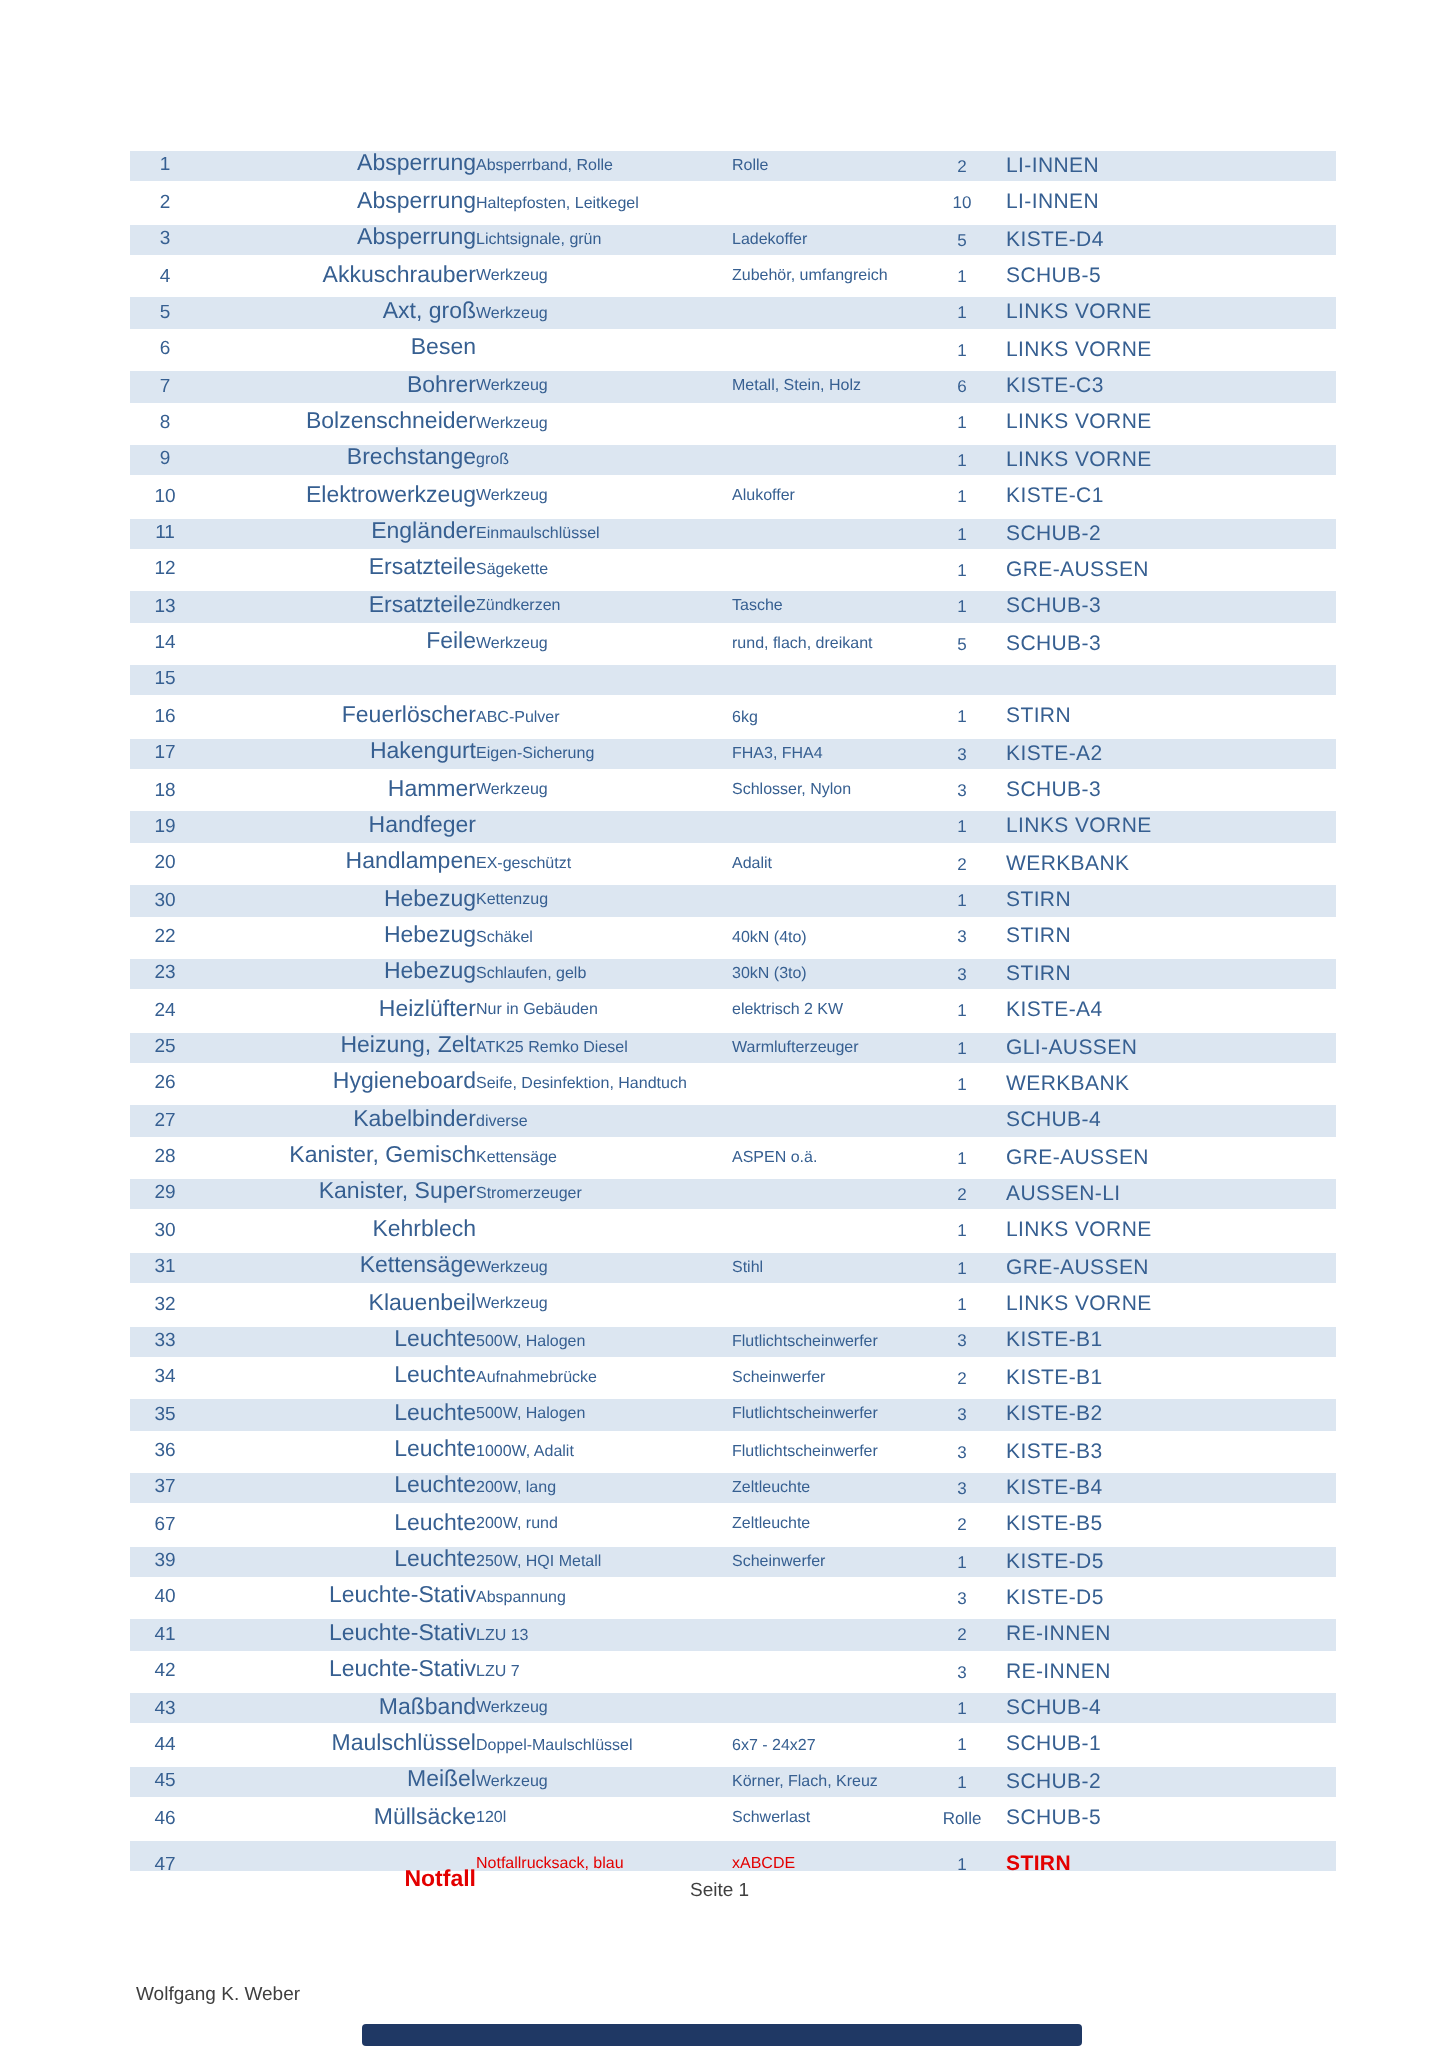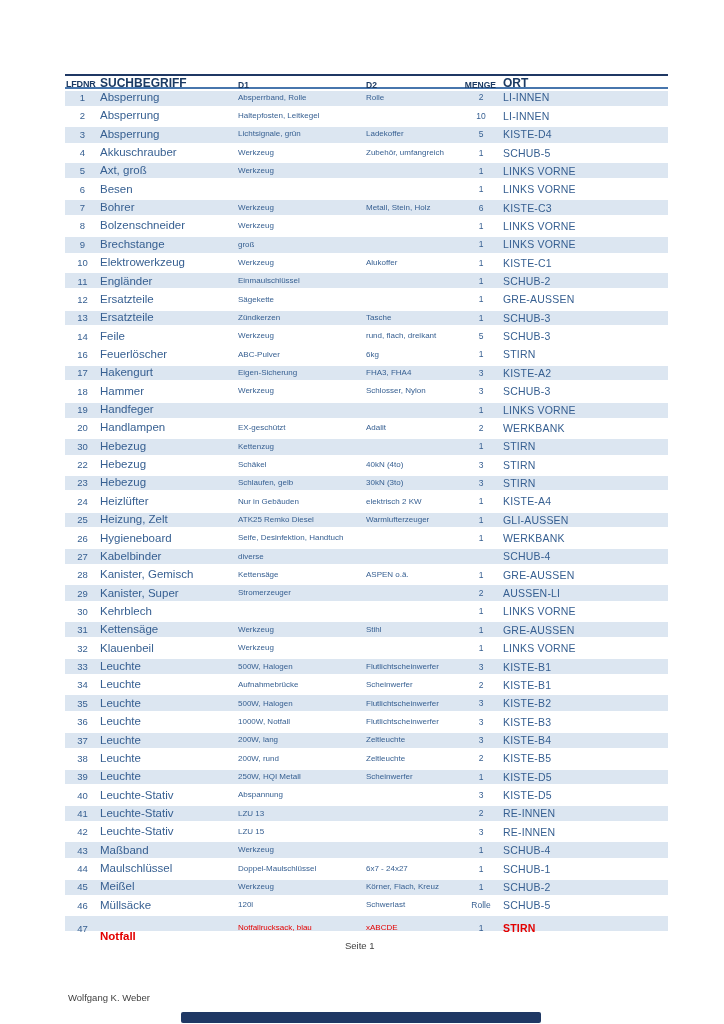--- a/index.html
+++ b/index.html
@@ -40,21 +40,21 @@
     align-items:center;
   }
   .row.shaded {
     background:linear-gradient(to bottom,
       #ffffff 0 1.5px,
       var(--band) 1.5px calc(100% - 1.5px),
       #ffffff calc(100% - 1.5px) 100%);
   }
   .row span { white-space:nowrap; overflow:visible; line-height:1; }
   .c-nr    { text-align:center; font-size:9.5px;  color:var(--blue); }
-  .c-beg   { font-size:11.5px; color:var(--blue); }
+  .c-beg   { font-size:11.5px; color:var(--blue);text-align:right; }
   .c-d1    { font-size:8px;    color:var(--blue); }
   .c-d2    { font-size:8px;    color:var(--blue); }
   .c-menge { text-align:center; padding-left:10px; font-size:8.5px; color:var(--blue); }
   .c-ort   { padding-left:6px; font-size:10.5px; color:var(--blue); letter-spacing:0.2px; }
 
   .row.red .c-beg   { color:var(--red); font-weight:bold;margin-top:16px; }
   .row.red .c-d1    { color:var(--red); }
   .row.red .c-d2    { color:var(--red); }
   .row.red .c-ort   { color:var(--red); font-weight:bold; }
 
@@ -72,28 +72,20 @@
     background:var(--navy);
     border-radius:2px;
   }
 </style>
 </head>
 <body style="--blue: #365f91; --headernavy: #1b3a63; --navy: #1f3864; --midblue: #4776ad; --band: #dce6f1; --red: #e30000;">
 
 <div class="page">
 
   <div class="invtable">
-    <div class="thead">
-      <span class="h-lfdnr">LFDNR</span>
-      <span class="h-such">SUCHBEGRIFF</span>
-      <span class="h-d1">D1</span>
-      <span class="h-d2">D2</span>
-      <span class="h-menge">MENGE</span>
-      <span class="h-ort">ORT</span>
-    </div>
     <div class="tbody">
         <div class="row shaded">
       <span class="c-nr">1</span>
       <span class="c-beg">Absperrung</span>
       <span class="c-d1">Absperrband, Rolle</span>
       <span class="c-d2">Rolle</span>
       <span class="c-menge">2</span>
       <span class="c-ort">LI-INNEN</span>
     </div>
         <div class="row">
@@ -193,20 +185,28 @@
       <span class="c-ort">SCHUB-3</span>
     </div>
         <div class="row">
       <span class="c-nr">14</span>
       <span class="c-beg">Feile</span>
       <span class="c-d1">Werkzeug</span>
       <span class="c-d2">rund, flach, dreikant</span>
       <span class="c-menge">5</span>
       <span class="c-ort">SCHUB-3</span>
     </div>
+        <div class="row shaded">
+      <span class="c-nr">15</span>
+      <span class="c-beg"></span>
+      <span class="c-d1"></span>
+      <span class="c-d2"></span>
+      <span class="c-menge"></span>
+      <span class="c-ort"></span>
+    </div>
         <div class="row">
       <span class="c-nr">16</span>
       <span class="c-beg">Feuerlöscher</span>
       <span class="c-d1">ABC-Pulver</span>
       <span class="c-d2">6kg</span>
       <span class="c-menge">1</span>
       <span class="c-ort">STIRN</span>
     </div>
         <div class="row shaded">
       <span class="c-nr">17</span>
@@ -356,35 +356,35 @@
       <span class="c-nr">35</span>
       <span class="c-beg">Leuchte</span>
       <span class="c-d1">500W, Halogen</span>
       <span class="c-d2">Flutlichtscheinwerfer</span>
       <span class="c-menge">3</span>
       <span class="c-ort">KISTE-B2</span>
     </div>
         <div class="row">
       <span class="c-nr">36</span>
       <span class="c-beg">Leuchte</span>
-      <span class="c-d1">1000W, Notfall</span>
+      <span class="c-d1">1000W, Adalit</span>
       <span class="c-d2">Flutlichtscheinwerfer</span>
       <span class="c-menge">3</span>
       <span class="c-ort">KISTE-B3</span>
     </div>
         <div class="row shaded">
       <span class="c-nr">37</span>
       <span class="c-beg">Leuchte</span>
       <span class="c-d1">200W, lang</span>
       <span class="c-d2">Zeltleuchte</span>
       <span class="c-menge">3</span>
       <span class="c-ort">KISTE-B4</span>
     </div>
         <div class="row">
-      <span class="c-nr">38</span>
+      <span class="c-nr">67</span>
       <span class="c-beg">Leuchte</span>
       <span class="c-d1">200W, rund</span>
       <span class="c-d2">Zeltleuchte</span>
       <span class="c-menge">2</span>
       <span class="c-ort">KISTE-B5</span>
     </div>
         <div class="row shaded">
       <span class="c-nr">39</span>
       <span class="c-beg">Leuchte</span>
       <span class="c-d1">250W, HQI Metall</span>
@@ -404,21 +404,21 @@
       <span class="c-nr">41</span>
       <span class="c-beg">Leuchte-Stativ</span>
       <span class="c-d1">LZU 13</span>
       <span class="c-d2"></span>
       <span class="c-menge">2</span>
       <span class="c-ort">RE-INNEN</span>
     </div>
         <div class="row">
       <span class="c-nr">42</span>
       <span class="c-beg">Leuchte-Stativ</span>
-      <span class="c-d1">LZU 15</span>
+      <span class="c-d1">LZU 7</span>
       <span class="c-d2"></span>
       <span class="c-menge">3</span>
       <span class="c-ort">RE-INNEN</span>
     </div>
         <div class="row shaded">
       <span class="c-nr">43</span>
       <span class="c-beg">Maßband</span>
       <span class="c-d1">Werkzeug</span>
       <span class="c-d2"></span>
       <span class="c-menge">1</span>

